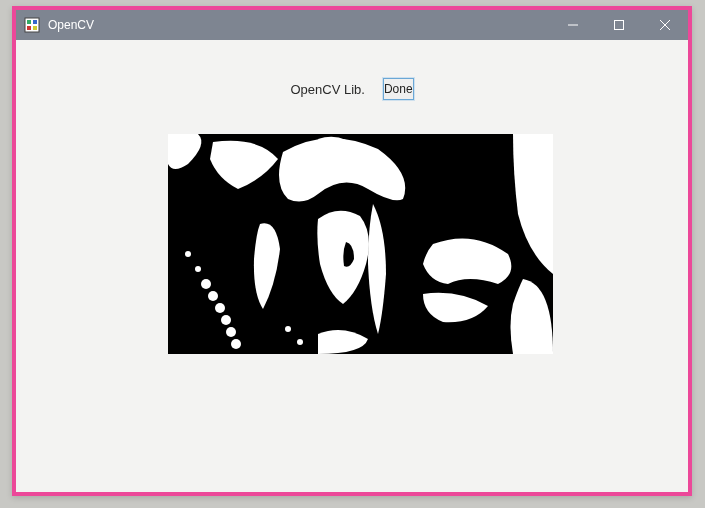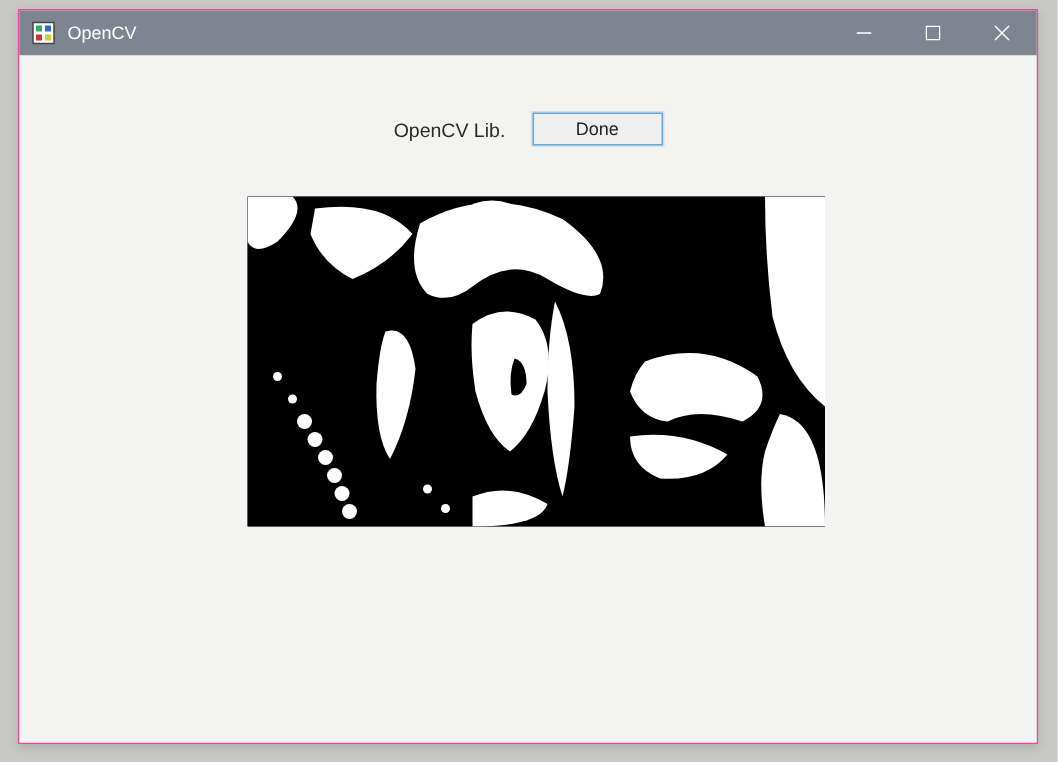--- a/index.html
+++ b/index.html
@@ -13,21 +13,21 @@
       height: 508px;
       overflow: hidden;
     }
     .window {
       position: absolute;
       left: 12px;
       top: 6px;
       width: 680px;
       height: 490px;
       background: #f3f3f2;
-      border: 1px solid #ec4899;
+      border: 4px solid #ec4899;
       box-shadow: 0 2px 6px rgba(0,0,0,0.15);
     }
     .titlebar {
       height: 30px;
       background: #7e8591;
       display: flex;
       align-items: center;
       color: #fff;
       font-size: 12px;
       user-select: none;
@@ -69,21 +69,21 @@
       align-items: center;
       gap: 18px;
     }
     .label {
       font-size: 13px;
       color: #2a2a2a;
     }
     .btn {
       font-family: inherit;
       font-size: 12px;
-      padding: 3px 28px;
+      padding: 3px 0;
       background: #efefef;
       border: 1px solid #6aa7d6;
       box-shadow: 0 0 0 1px rgba(0,120,215,0.15);
       cursor: pointer;
       color: #222;
     }
     .imgwrap {
       position: absolute;
       left: 152px;
       top: 94px;

